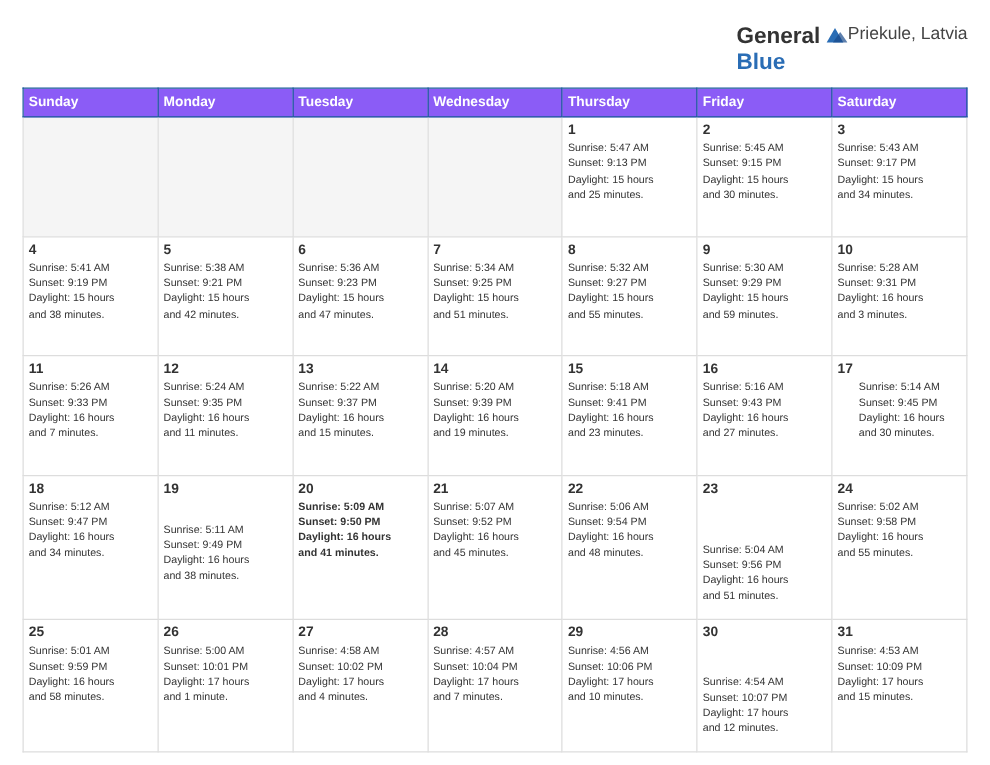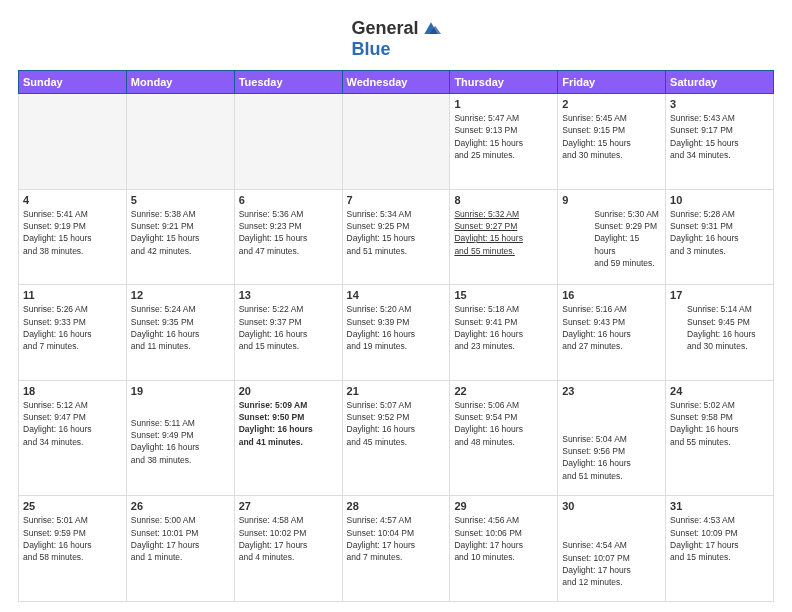--- a/index.html
+++ b/index.html
@@ -12,21 +12,21 @@
     }
     .page {
       width: 792px;
       height: 612px;
       padding: 18px 18px 10px 18px;
       display: flex;
       flex-direction: column;
     }
     .header {
       display: flex;
-      justify-content: center;
+      justify-content: flex-end;
       align-items: flex-start;
       margin-bottom: 10px;
     }
     .logo {
       display: flex;
       flex-direction: column;
       align-items: flex-start;
     }
     .logo-text {
       display: flex;
@@ -109,20 +109,21 @@
       <div class="logo-text">
         <span class="logo-general">General</span>
         <svg class="logo-icon" viewBox="0 0 24 24">
           <polygon points="4,18 12,4 20,18" fill="#2a6db5"></polygon>
           <polygon points="10,18 17,8 24,18" fill="#1a4a8a" opacity="0.7"></polygon>
         </svg>
       </div>
       <span class="logo-blue">Blue</span>
     </div>
     <div class="title-section">
+      <div class="location">Priekule, Latvia</div>
     </div>
   </div>
 
   <table class="calendar">
     <thead>
       <tr>
       <th>Sunday</th>
           <th>Monday</th>
           <th>Tuesday</th>
           <th>Wednesday</th>
@@ -183,28 +184,28 @@
           </td>
           <td>
             <span class="day-number">7</span>
             <div class="day-info" style="white-space: pre-line;">Sunrise: 5:34 AM
 Sunset: 9:25 PM
 Daylight: 15 hours
 and 51 minutes.</div>
           </td>
           <td>
             <span class="day-number">8</span>
-            <div class="day-info" style="white-space: pre-line; text-decoration: underline;">Sunrise: 5:32 AM
+            <div class="day-info" style="white-space: pre-line;">Sunrise: 5:32 AM
 Sunset: 9:27 PM
 Daylight: 15 hours
 and 55 minutes.</div>
           </td>
           <td>
             <span class="day-number">9</span>
-            <div class="day-info" style="white-space: pre-line; margin-left: 32px;">Sunrise: 5:30 AM
+            <div class="day-info" style="white-space: pre-line;">Sunrise: 5:30 AM
 Sunset: 9:29 PM
 Daylight: 15 hours
 and 59 minutes.</div>
           </td>
           <td>
             <span class="day-number">10</span>
             <div class="day-info" style="white-space: pre-line;">Sunrise: 5:28 AM
 Sunset: 9:31 PM
 Daylight: 16 hours
 and 3 minutes.</div>

